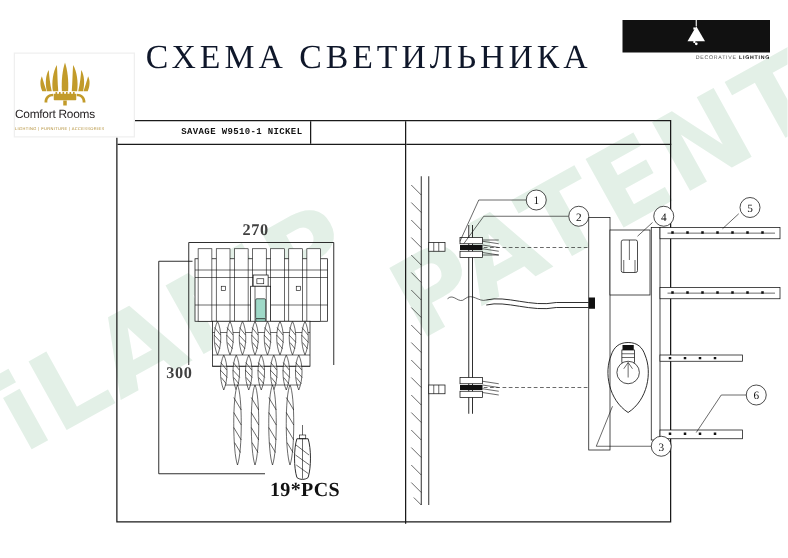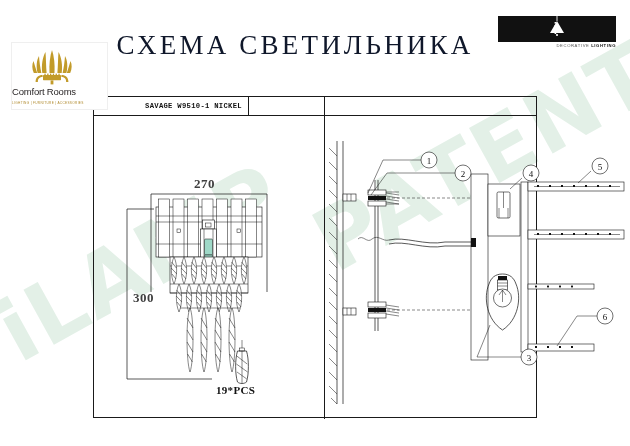--- a/index.html
+++ b/index.html
@@ -195,21 +195,21 @@
     position: absolute;
     font-family: "Liberation Serif", serif;
     font-size: 13px;
     font-weight: 700;
     color: #404040;
     letter-spacing: 0.5px;
   }
   .pcs-label {
     position: absolute;
     font-family: "Liberation Serif", serif;
-    font-size: 11px;
+    font-size: 16px;
     font-weight: 700;
     color: #111;
     letter-spacing: 0.3px;
   }
 
   
   .right-pane {
     position: absolute;
     left: 231px; top: 19px;
     width: 212px; height: 302px;

